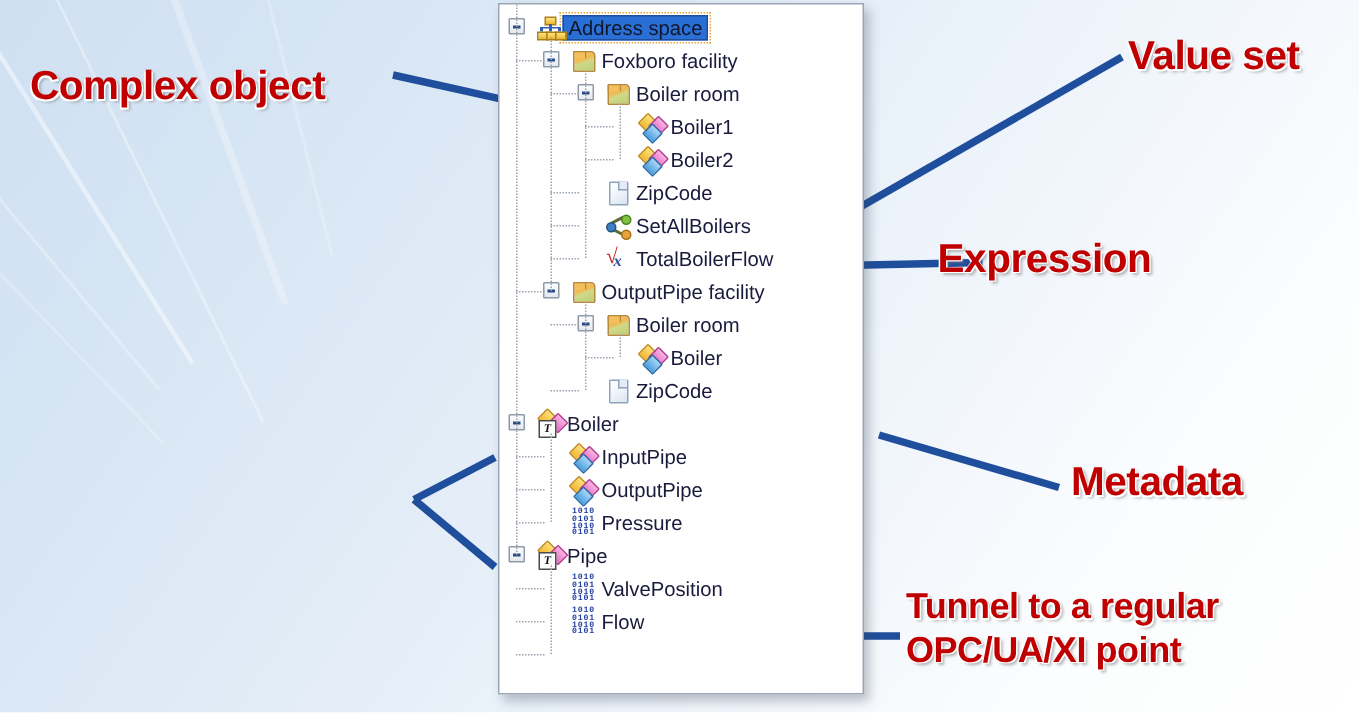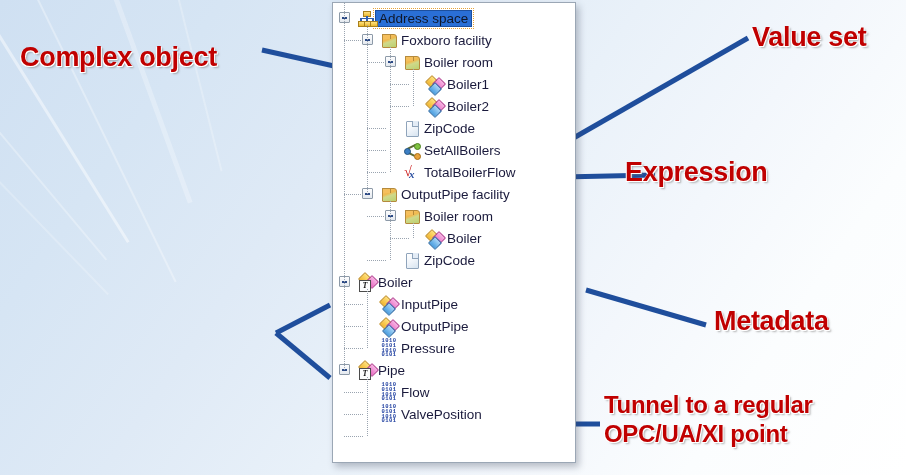--- a/index.html
+++ b/index.html
@@ -414,31 +414,31 @@
           <span class="label">Pipe</span>
         </div>
         <div class="row">
           <span style="display: inline-block; width: 47px;"></span>
           <span class="ico ico-bin">
             <span>1010</span>
             <span>0101</span>
             <span>1010</span>
             <span>0101</span>
           </span>
+          <span class="label">ValvePosition</span>
+        </div>
+        <div class="row">
+          <span style="display: inline-block; width: 47px;"></span>
+          <span class="ico ico-bin">
+            <span>1010</span>
+            <span>0101</span>
+            <span>1010</span>
+            <span>0101</span>
+          </span>
           <span class="label">Flow</span>
-        </div>
-        <div class="row">
-          <span style="display: inline-block; width: 47px;"></span>
-          <span class="ico ico-bin">
-            <span>1010</span>
-            <span>0101</span>
-            <span>1010</span>
-            <span>0101</span>
-          </span>
-          <span class="label">ValvePosition</span>
         </div>
         <span class="vline" style="left: 11px; top: 0px; height: 367px;"></span>
         <span class="vline" style="left: 34px; top: 22px; height: 169px;"></span>
         <span class="vline" style="left: 34px; top: 286px; height: 59px;"></span>
         <span class="vline" style="left: 34px; top: 374px; height: 59px;"></span>
         <span class="vline" style="left: 57px; top: 44px; height: 125px;"></span>
         <span class="vline" style="left: 57px; top: 198px; height: 59px;"></span>
         <span class="vline" style="left: 80px; top: 66px; height: 37px;"></span>
         <span class="vline" style="left: 80px; top: 220px; height: 15px;"></span>
         <span class="hline" style="left: 11px; top: 37px; width: 19px;"></span>

